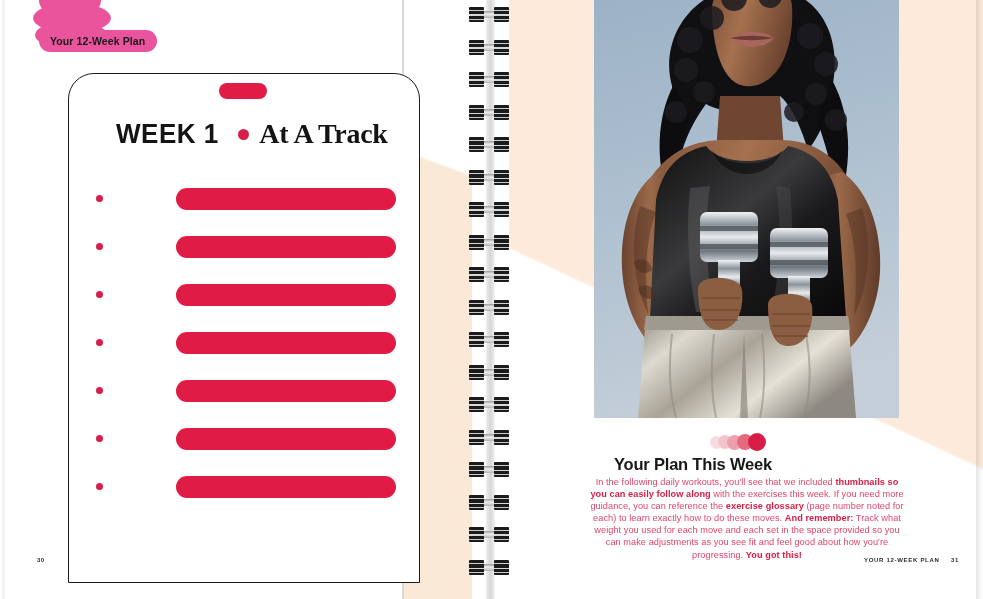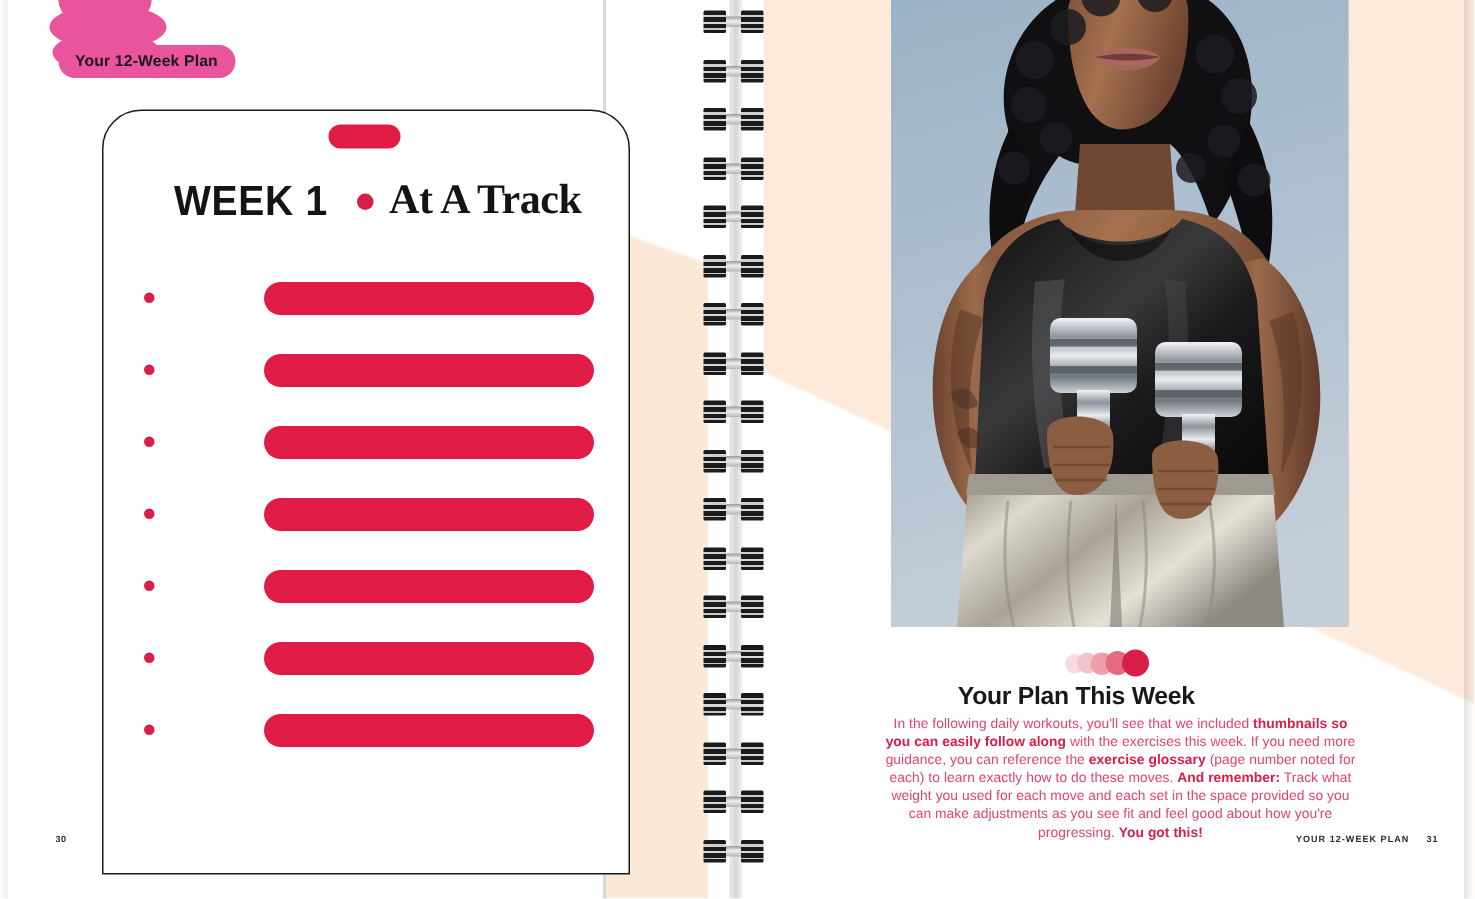--- a/index.html
+++ b/index.html
@@ -111,21 +111,21 @@
   
   .photo{position:absolute;left:594px;top:0;width:305px;height:418px;overflow:hidden;background:#9fb3c4;}
   .photo svg{display:block;}
 
   
   .dotrow{position:absolute;left:710px;top:433px;display:flex;align-items:center;}
   .dotrow i{display:block;border-radius:50%;}
 
   
   .rtitle{
-    position:absolute;left:565px;top:455px;width:305px;text-align:center;
+    position:absolute;left:614px;top:455px;width:305px;
     font-size:16.5px;font-weight:bold;color:#17181a;letter-spacing:-.2px;
   }
   .rbody{
     position:absolute;left:587px;top:476px;width:320px;text-align:center;
     font-size:9.2px;line-height:12.1px;color:#e0456a;letter-spacing:.05px;
   }
   .rbody b{color:#d81e46;font-weight:bold;}
 
   
   .fnum-l{position:absolute;left:37px;top:557px;font-size:6px;font-weight:bold;color:#2a2a2a;letter-spacing:.4px;}

